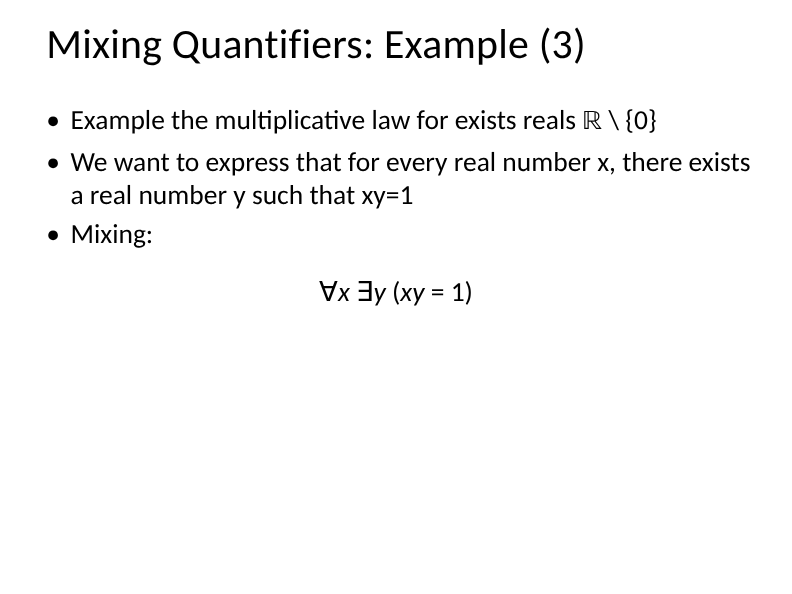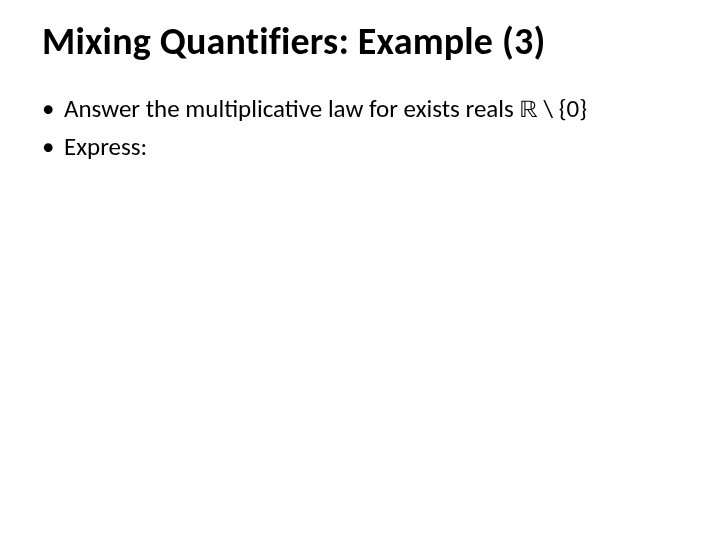--- a/index.html
+++ b/index.html
@@ -13,21 +13,21 @@
     overflow: hidden;
   }
   .slide {
     box-sizing: border-box;
     width: 720px;
     height: 540px;
     padding: 18px 30px 20px 30px;
   }
   .title {
     font-size: 38px;
-    font-weight: 700;
+    font-weight: 400;
     margin: 0 0 30px 12px;
     letter-spacing: 0.2px;
   }
   ul.body {
     margin: 0;
     padding: 0 0 0 34px;
     list-style: none;
     font-size: 25px;
     line-height: 1.2;
   }
@@ -59,20 +59,26 @@
   }
 </style>
 </head>
 <body>
 
 <div class="slide">
   <h1 class="title">Mixing Quantifiers: Example (3)</h1>
 
   <ul class="body">
     <li>
-      <span>Answer the multiplicative </span><span class="italic">law</span><span> for exists reals </span><span class="bbR">ℝ</span><span> \ {0}</span>
+      <span>Example the multiplicative </span><span class="italic">law</span><span> for exists reals </span><span class="bbR">ℝ</span><span> \ {0}</span>
     </li>
     <li>
-      <span>Express:</span>
+      <span>We want to express that for every real number </span><span class="italic">x</span><span>, there exists a real number </span><span class="italic">y</span><span> such that </span><span class="italic">xy</span><span>=1</span>
+    </li>
+    <li>
+      <span>Mixing:</span>
     </li>
   </ul>
 
+  <div class="formula">
+    <span class="sym">∀</span><span>x </span><span class="sym">∃</span><span>y </span><span class="sym">(</span><span>xy </span><span class="sym">= 1</span><span class="sym">)</span>
+  </div>
 </div>
 
 </body></html>

